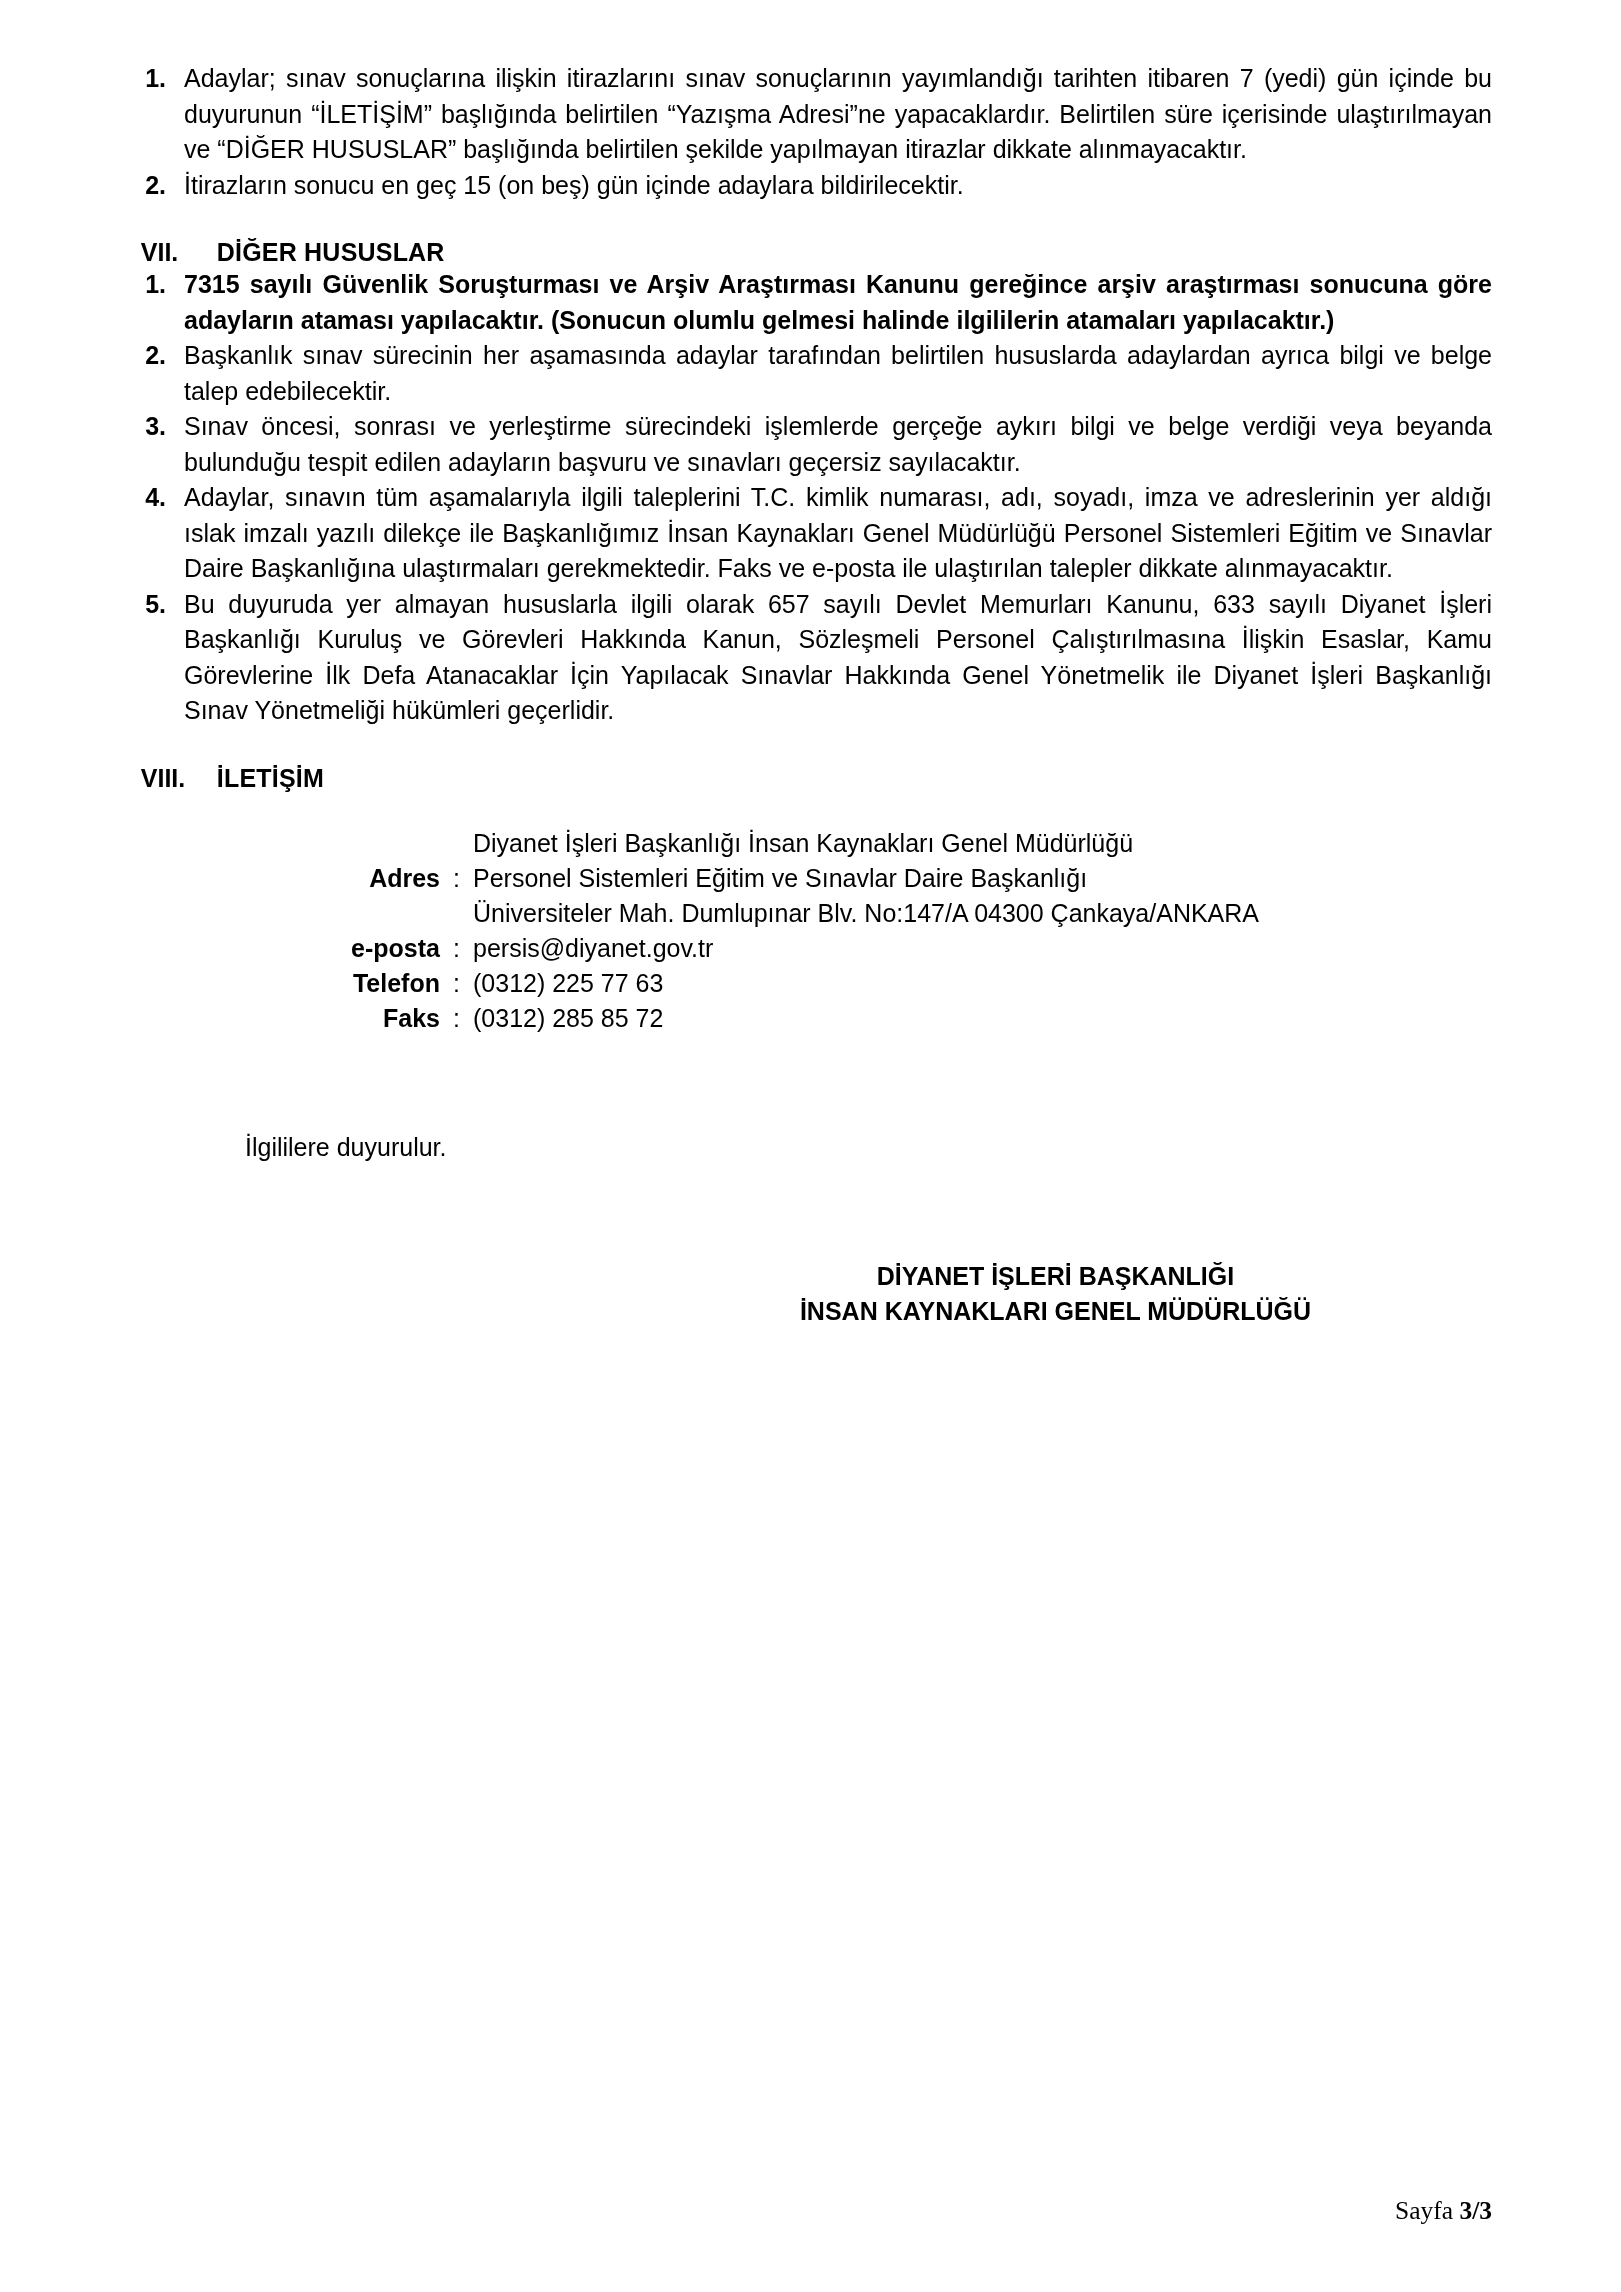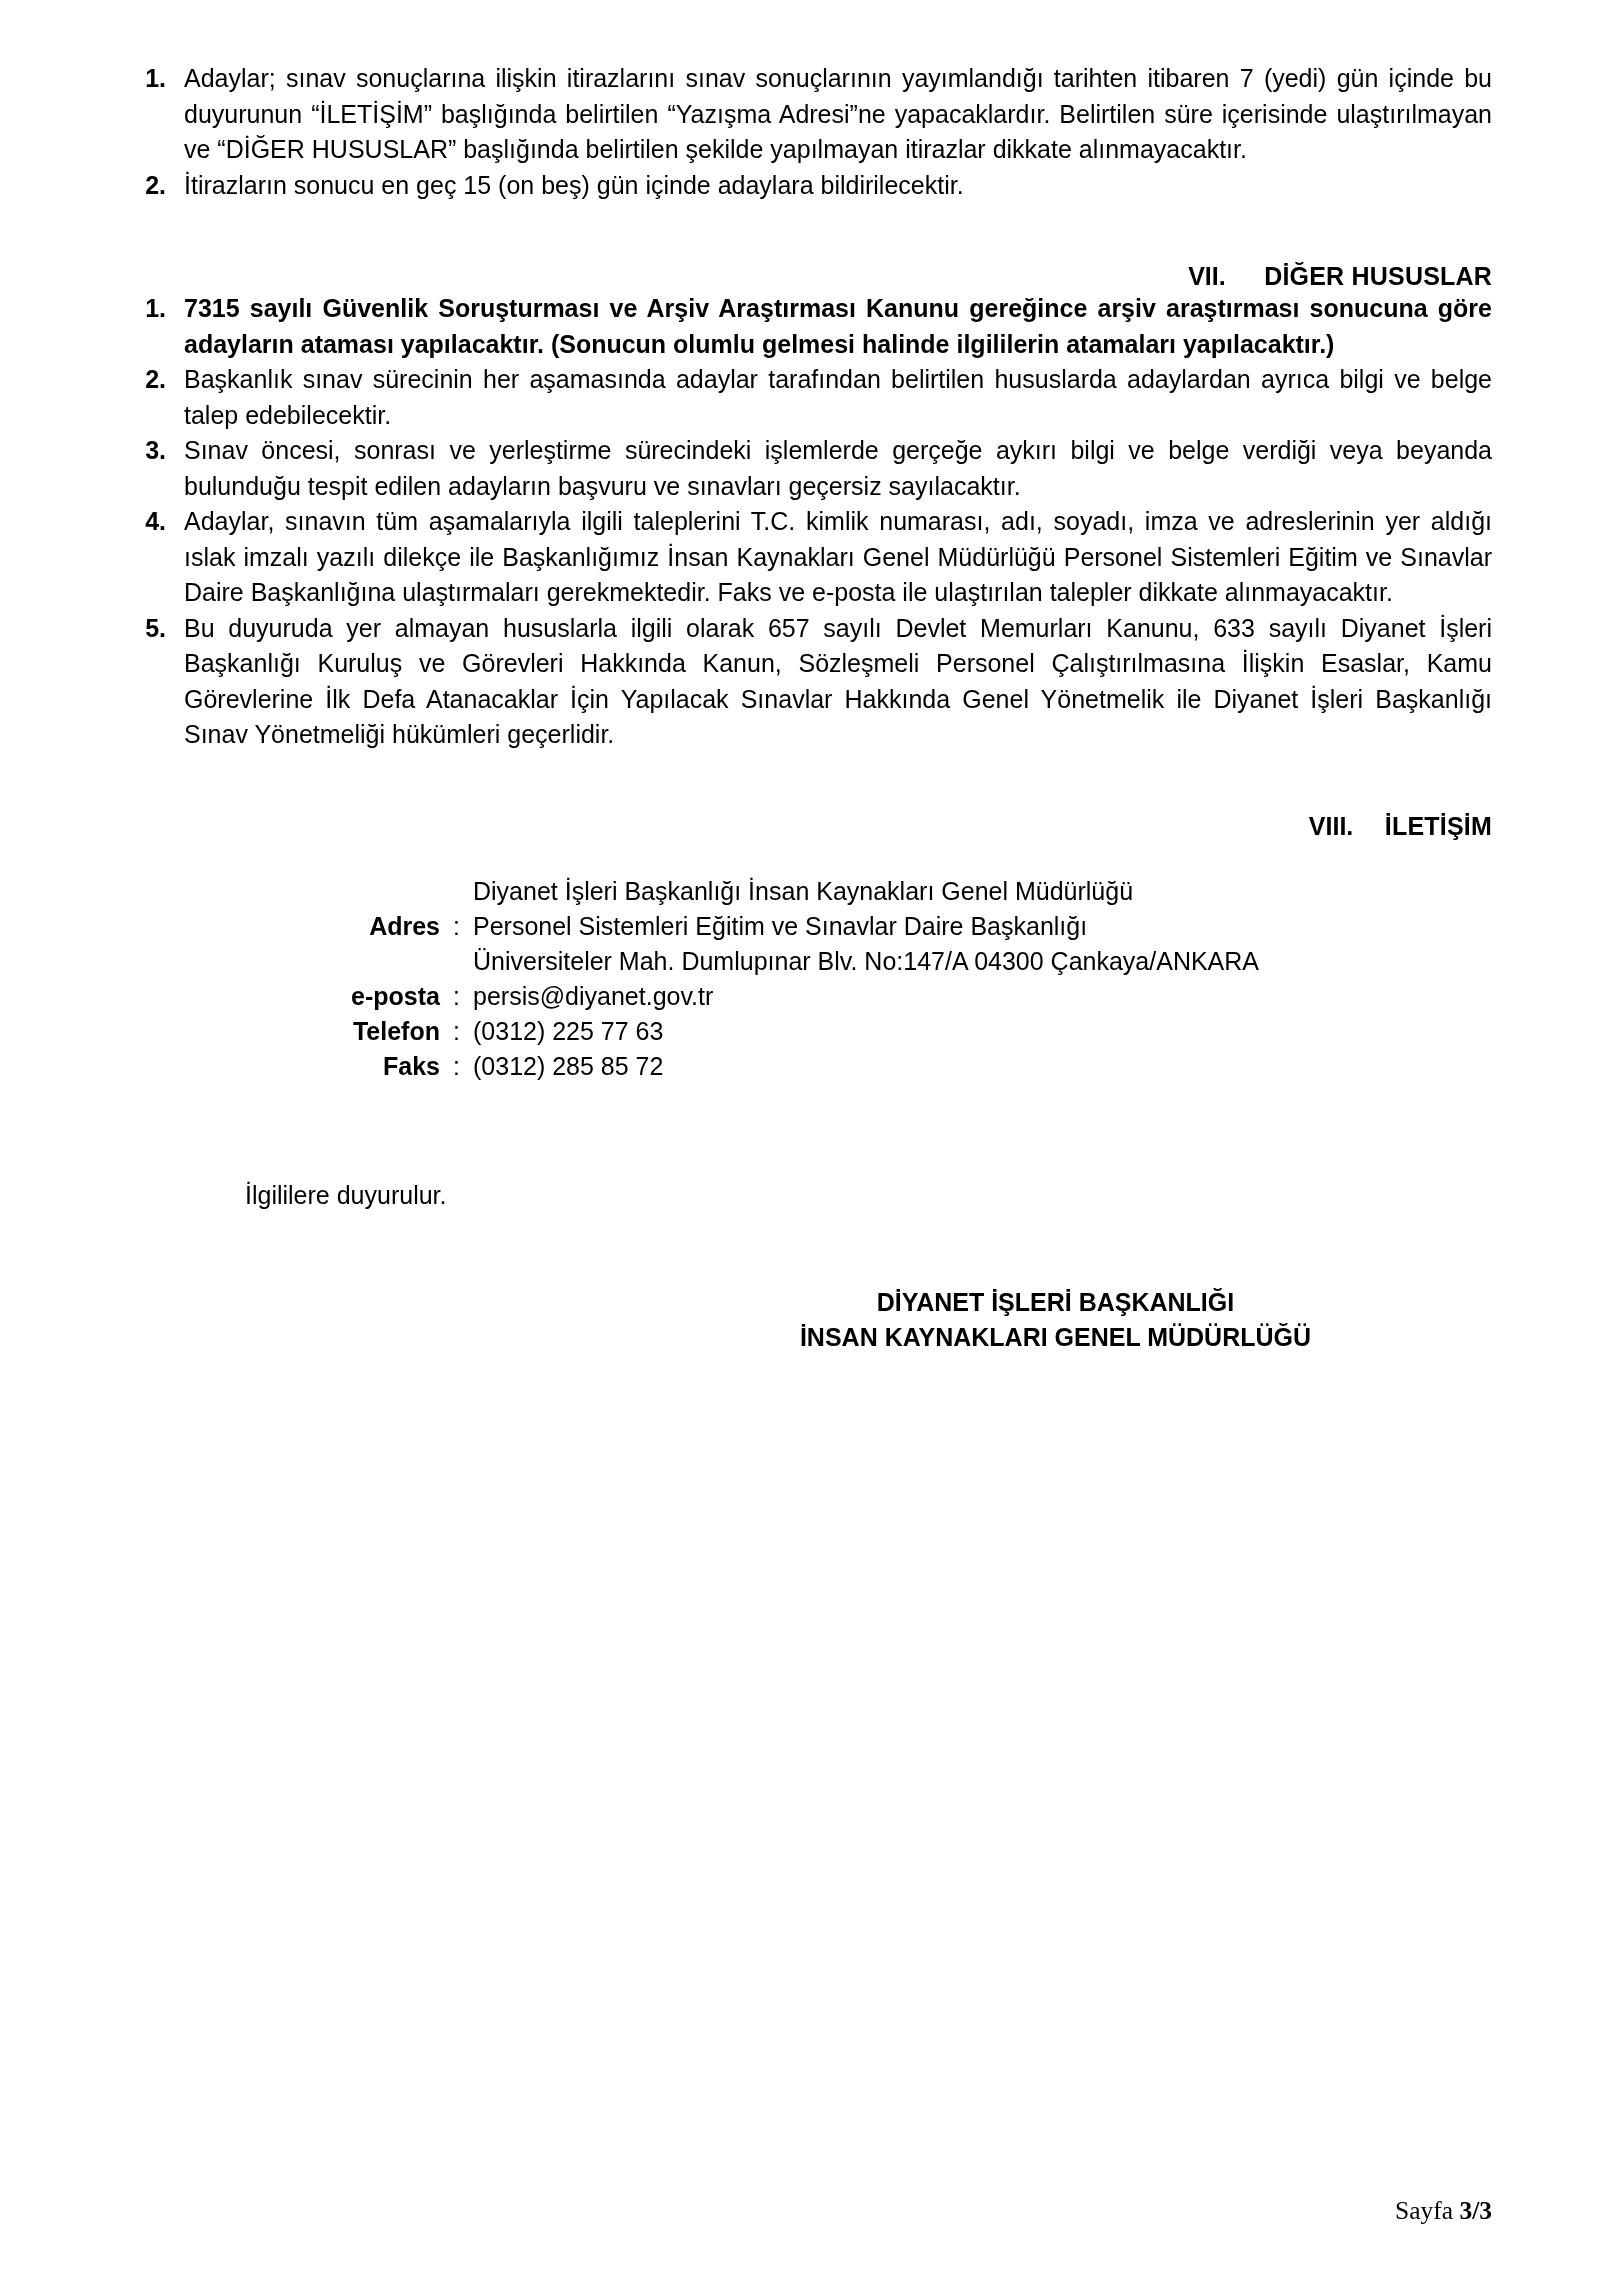--- a/index.html
+++ b/index.html
@@ -63,24 +63,23 @@
     margin-left: 49px;
     margin-right: 2px;
   }
   .group-itiraz > li { padding-left: 49px; }
   .group-itiraz > li > .num { width: 31px; }
 
   
   .section-head {
     display: flex;
     align-items: baseline;
-    margin-top: 59px;
+    margin-top: 35px;
     margin-bottom: 0;
     padding-left: 11.8px;
-    justify-content: flex-end;
   }
   .section-head .roman {
     font-weight: bold;
     font-size: 25px;
     width: 76px;
     flex: 0 0 76px;
   }
   .section-head .title {
     font-weight: bold;
     font-size: 25px;
@@ -126,21 +125,21 @@
   .contact-row .value .line { display: block; }
 
   .closing {
     margin-top: 94px;
     margin-left: 116px;
     font-size: 25px;
     line-height: 1.4;
   }
 
   .signature {
-    margin-top: 72px;
+    margin-top: 94px;
     text-align: center;
     font-weight: bold;
     font-size: 25px;
     line-height: 1.42;
     padding-left: 549px;
     padding-right: 59px;
   }
   .signature .line { display: block; }
 
   .footer {

